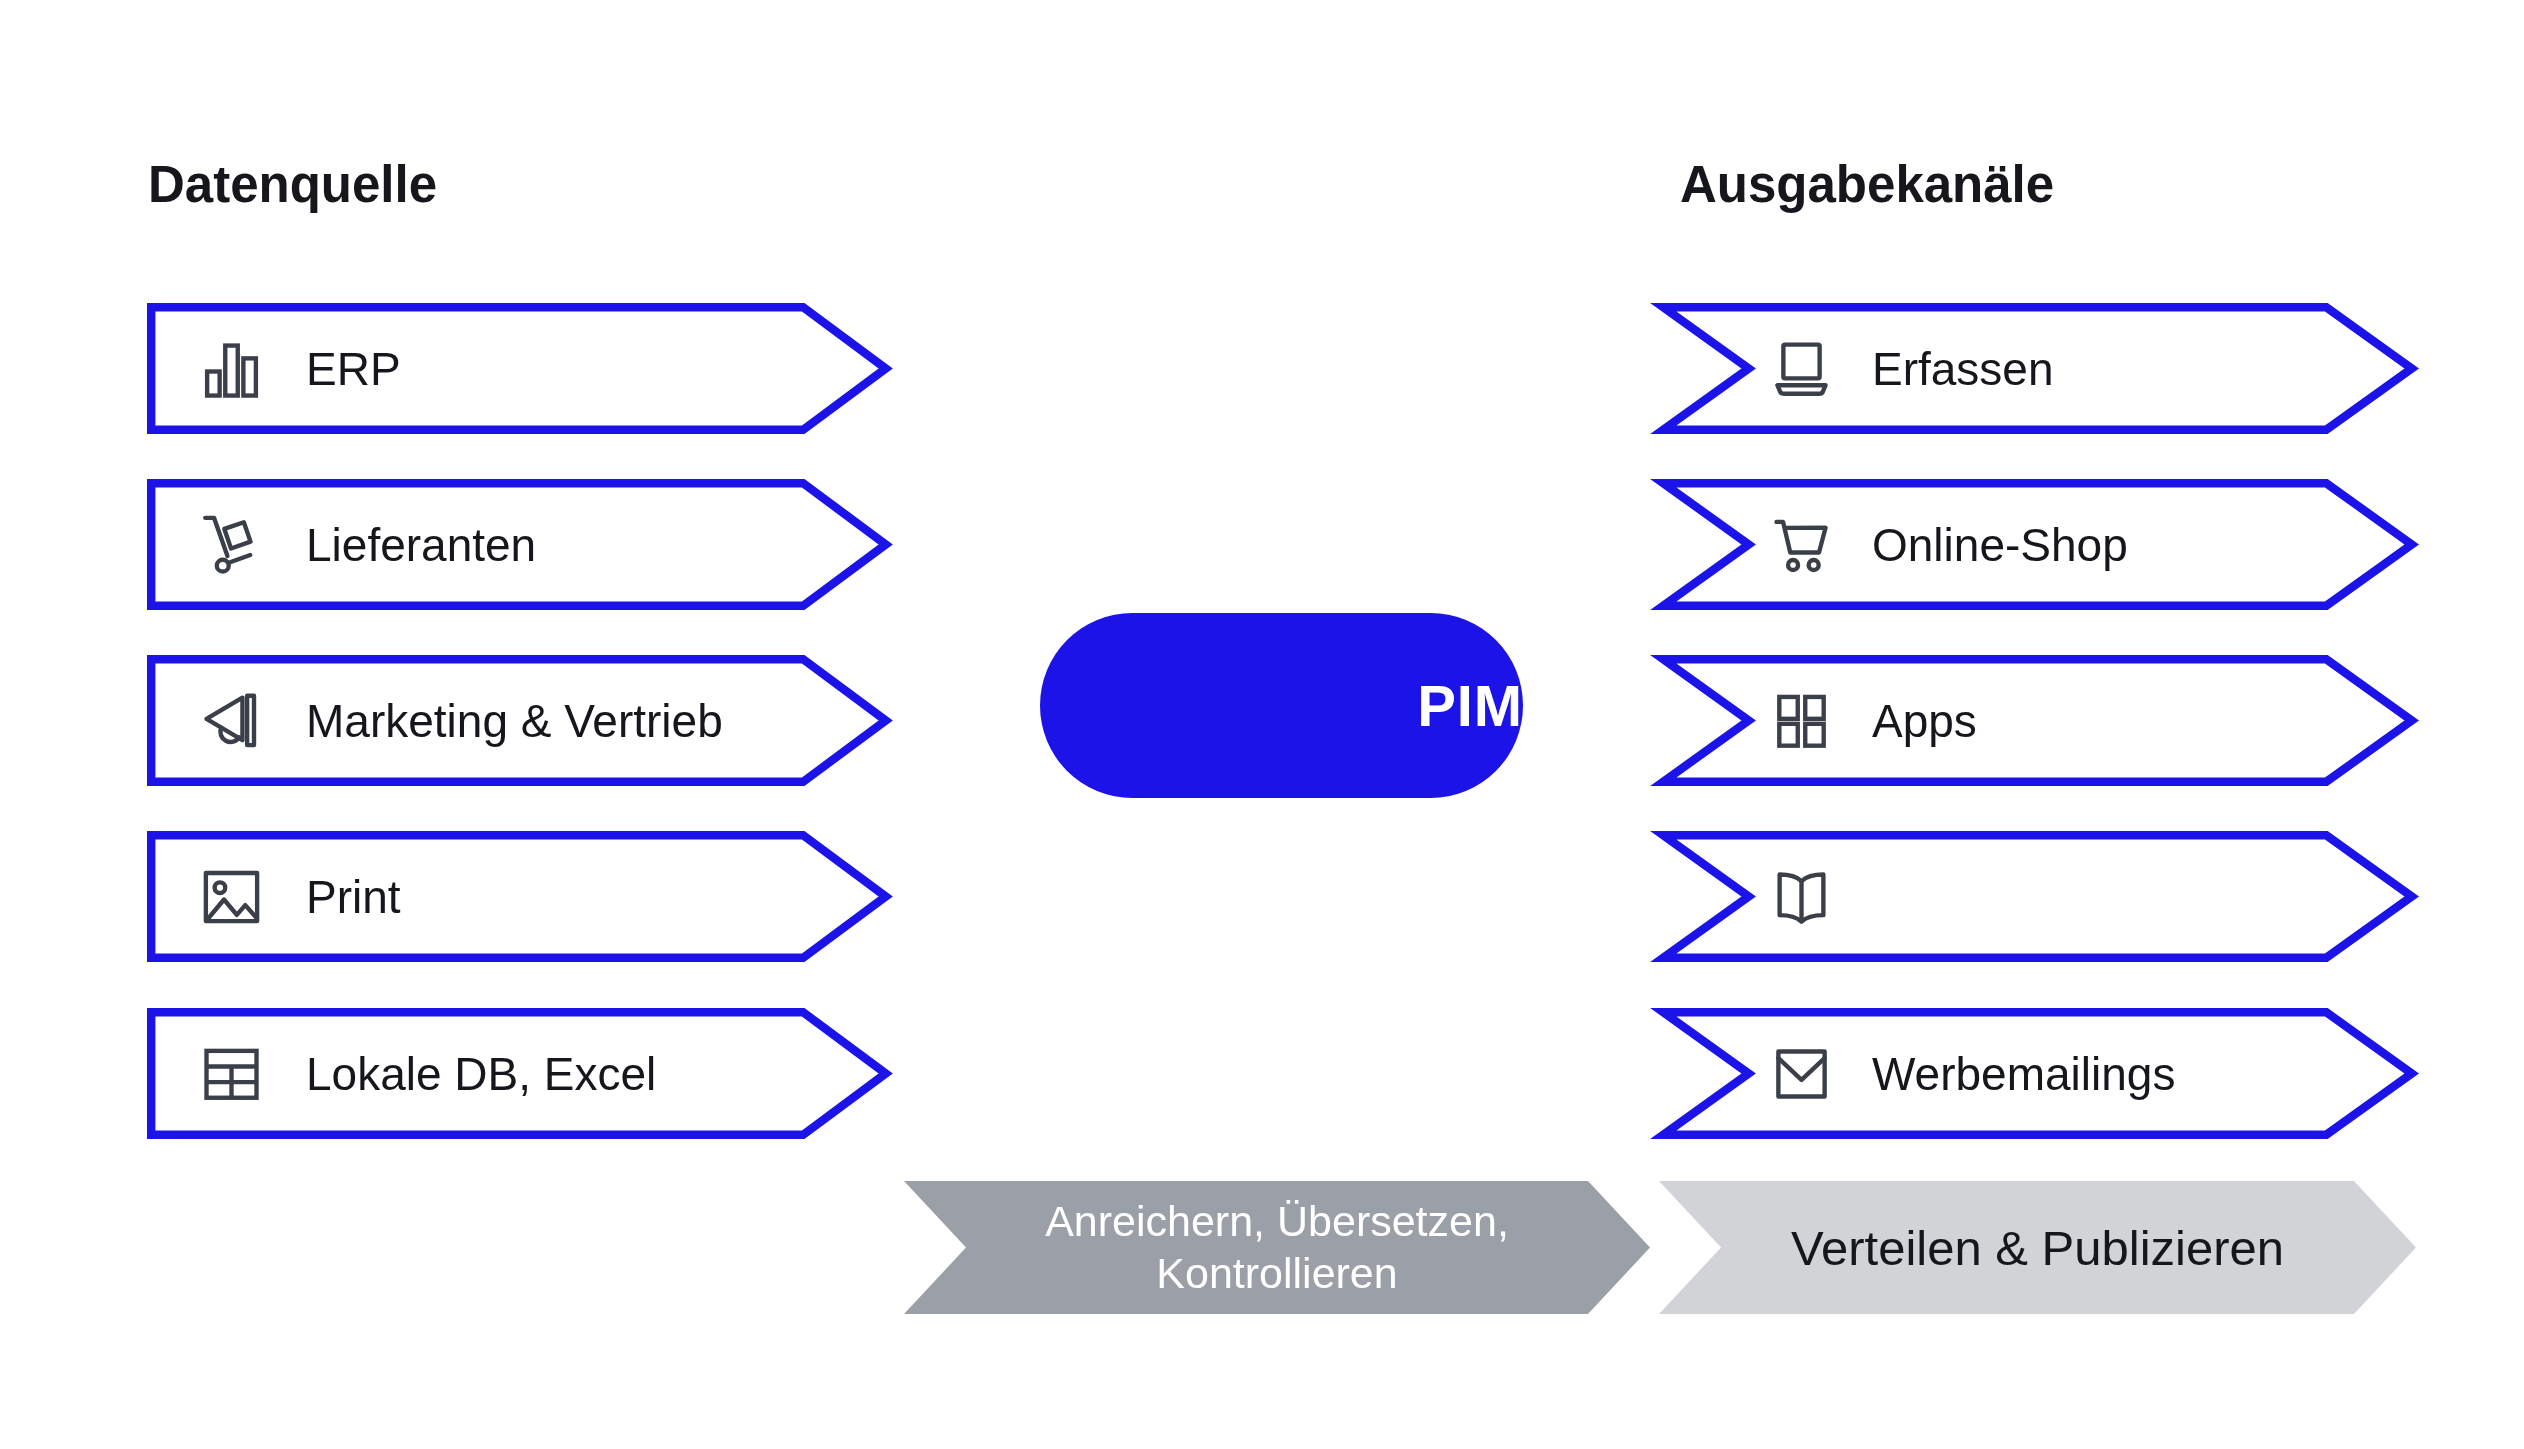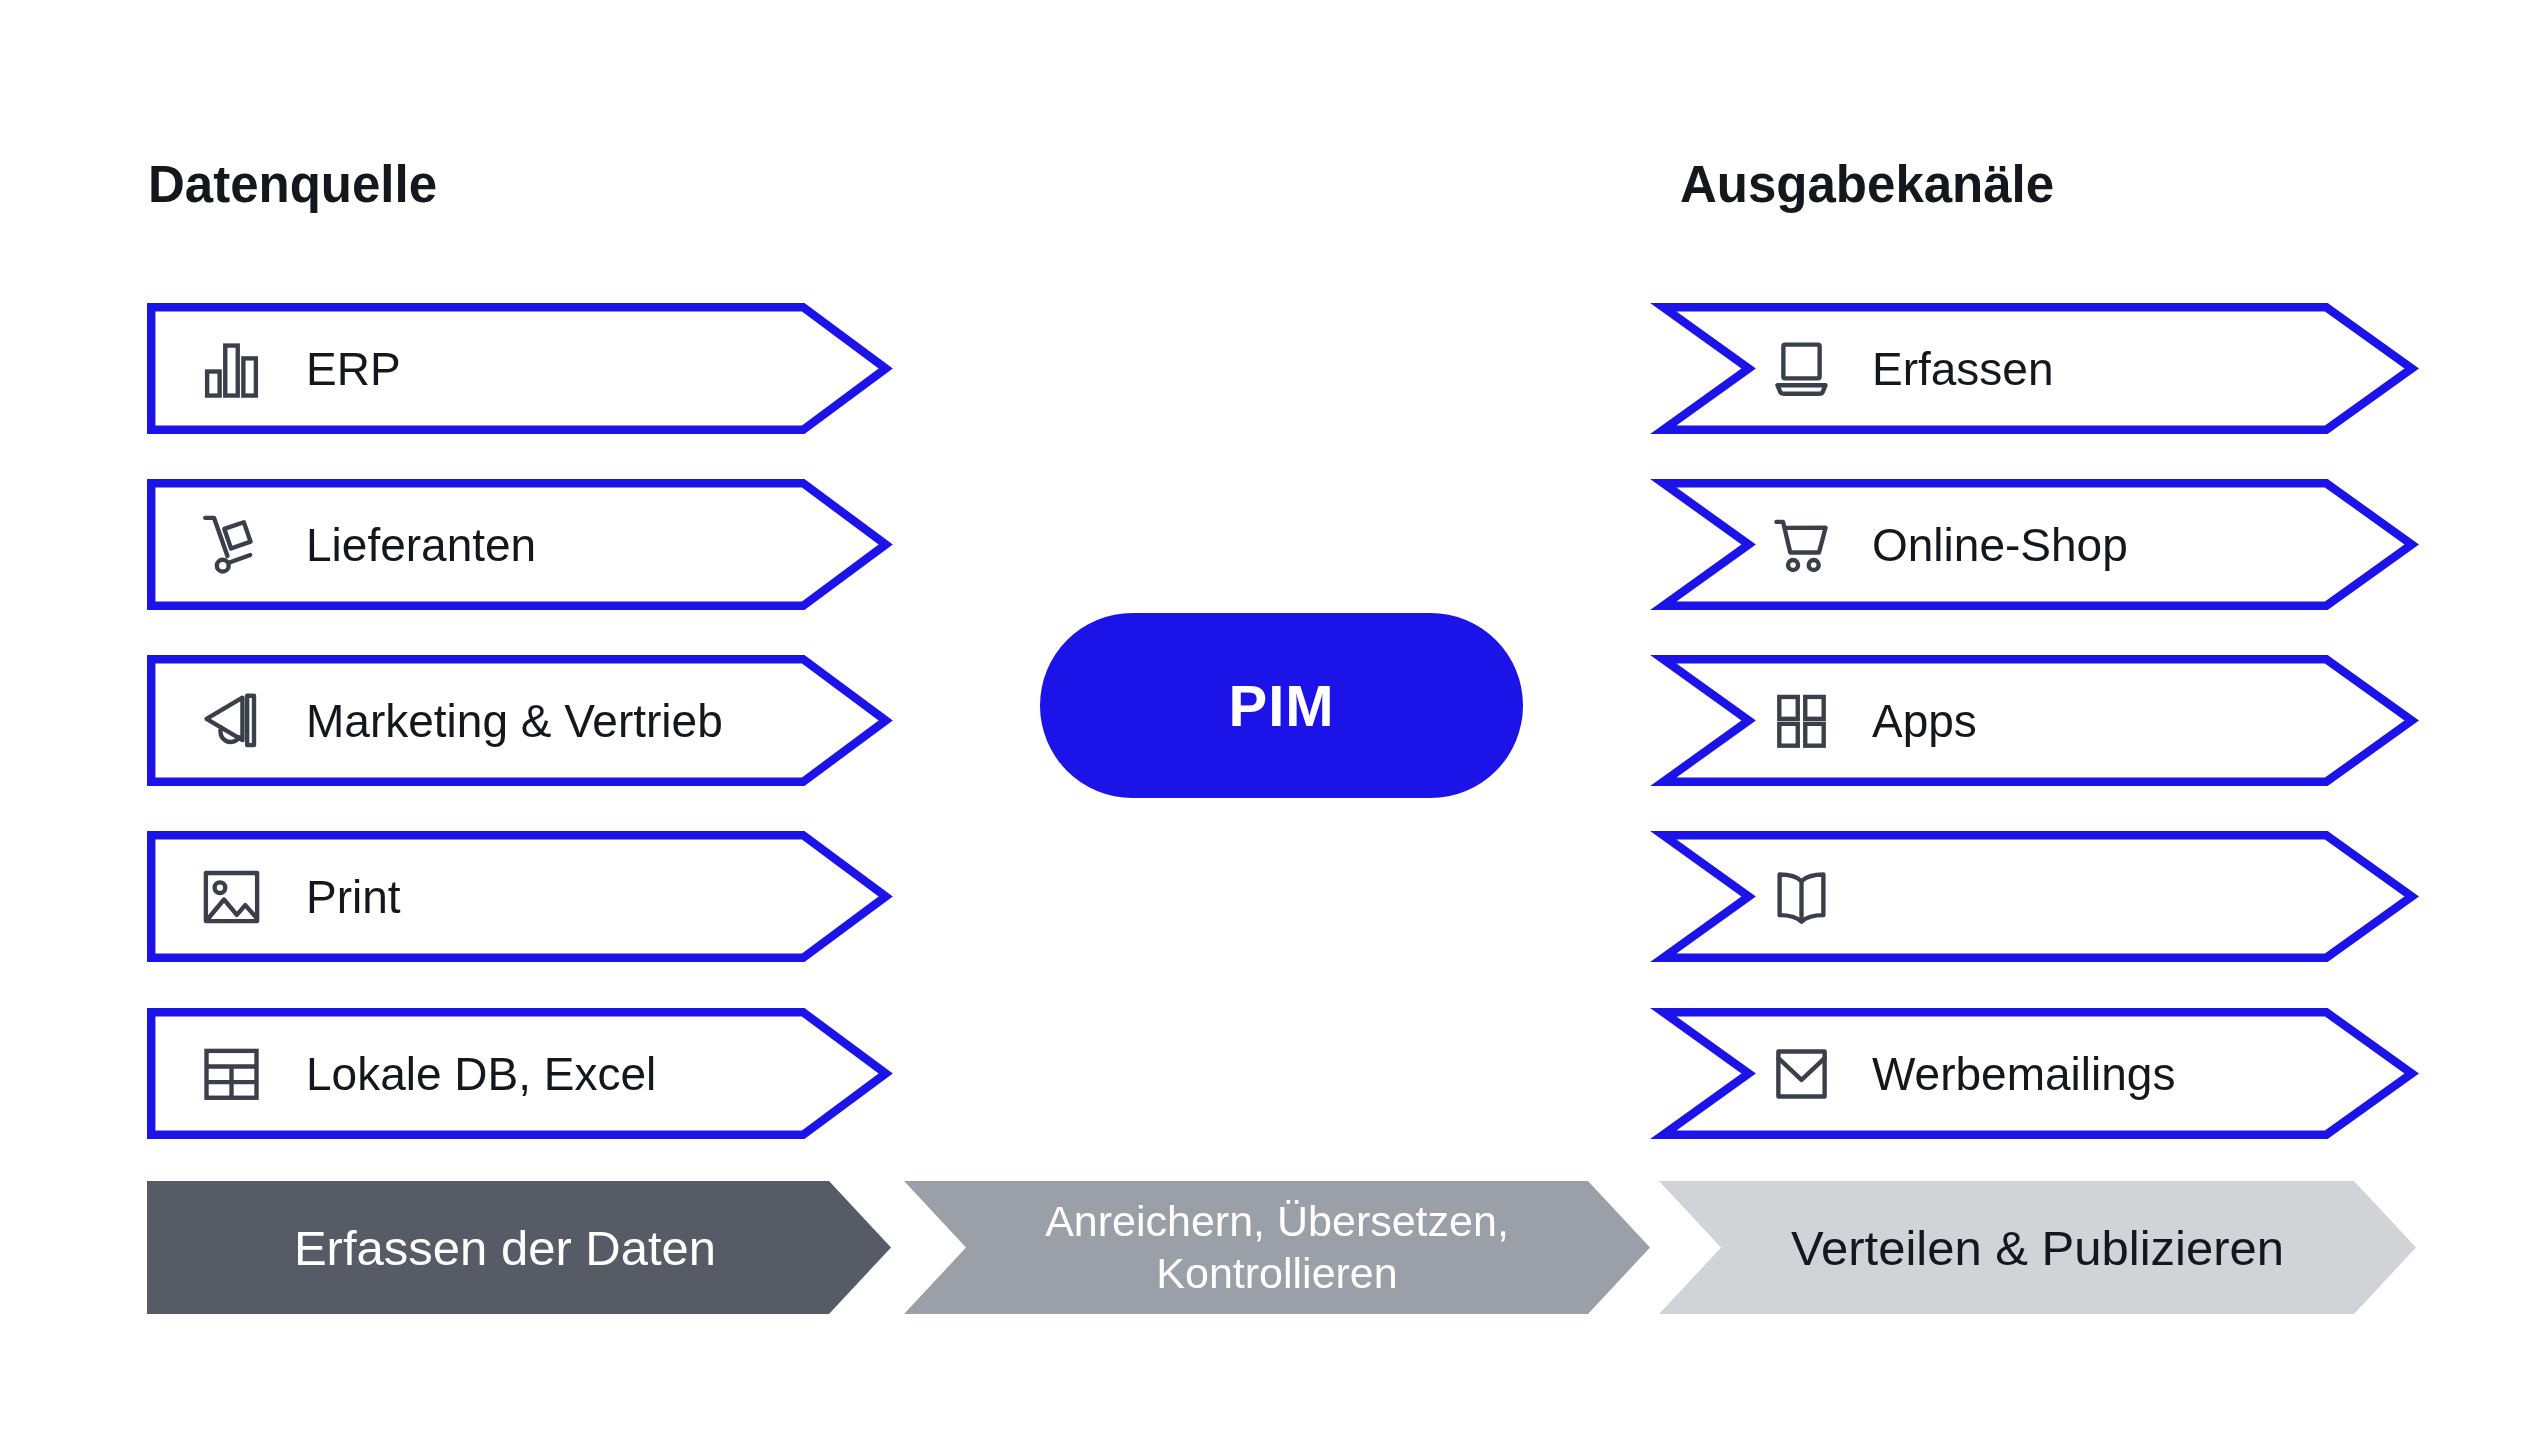--- a/index.html
+++ b/index.html
@@ -55,21 +55,21 @@
     font-size:46px;line-height:1.18;color:var(--text_dark);
     white-space:pre-line;
   }
   .left-col .box-label{left:159px;}
   .right-col .box-label{left:213px;}
 
   
   .pim-pill{
     position:absolute;left:1040px;top:613px;width:483px;height:185px;
     background:var(--accent_blue);border-radius:93px;
-    display:flex;align-items:center;justify-content:center;
+    display:flex;align-items:center;justify-content:flex-end;
   }
   .pim-pill span{
     color:#FFFFFF;font-size:58px;font-weight:700;letter-spacing:0.9px;
   }
 
   
   .banner{
     position:absolute;top:1181px;height:133px;
     display:flex;align-items:center;justify-content:center;
     text-align:center;
@@ -234,23 +234,20 @@
       </svg>
     <span class="icon">
       <svg viewBox="0 0 24 24" fill="none" stroke="currentColor" stroke-width="1.4" stroke-linecap="round" stroke-linejoin="round">
         <rect x="4.6" y="4.8" width="14.8" height="14.4"></rect>
         <path d="M4.6 6.9l7.4 7 7.4-7"></path>
       </svg>
     </span>
     <span class="box-label">Werbemailings</span>
   </div>
 
-  <div class="banner banner-1">
-    <span class="banner-label">Erfassen der Daten</span>
-  </div>
   <div class="banner banner-2">
     <span class="banner-label">Anreichern, Übersetzen,
 Kontrollieren</span>
   </div>
   <div class="banner banner-3">
     <span class="banner-label">Verteilen &amp; Publizieren</span>
   </div>
 
 </div>
 

